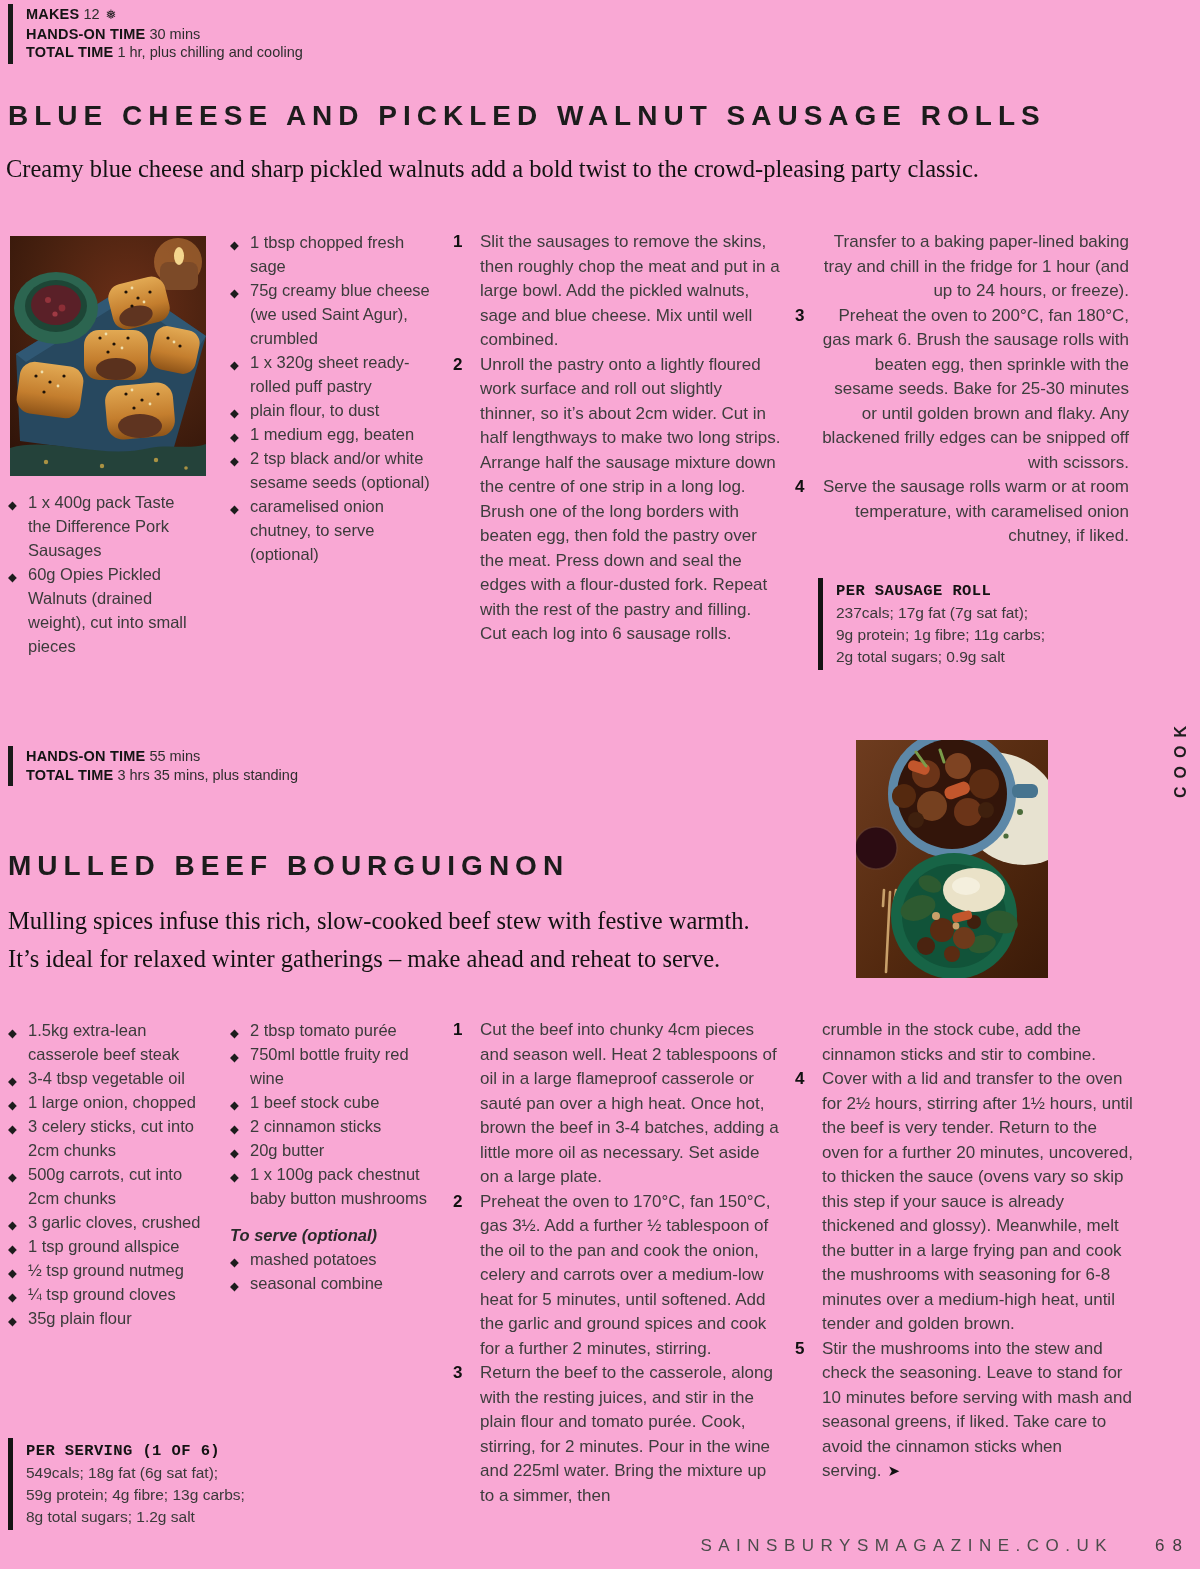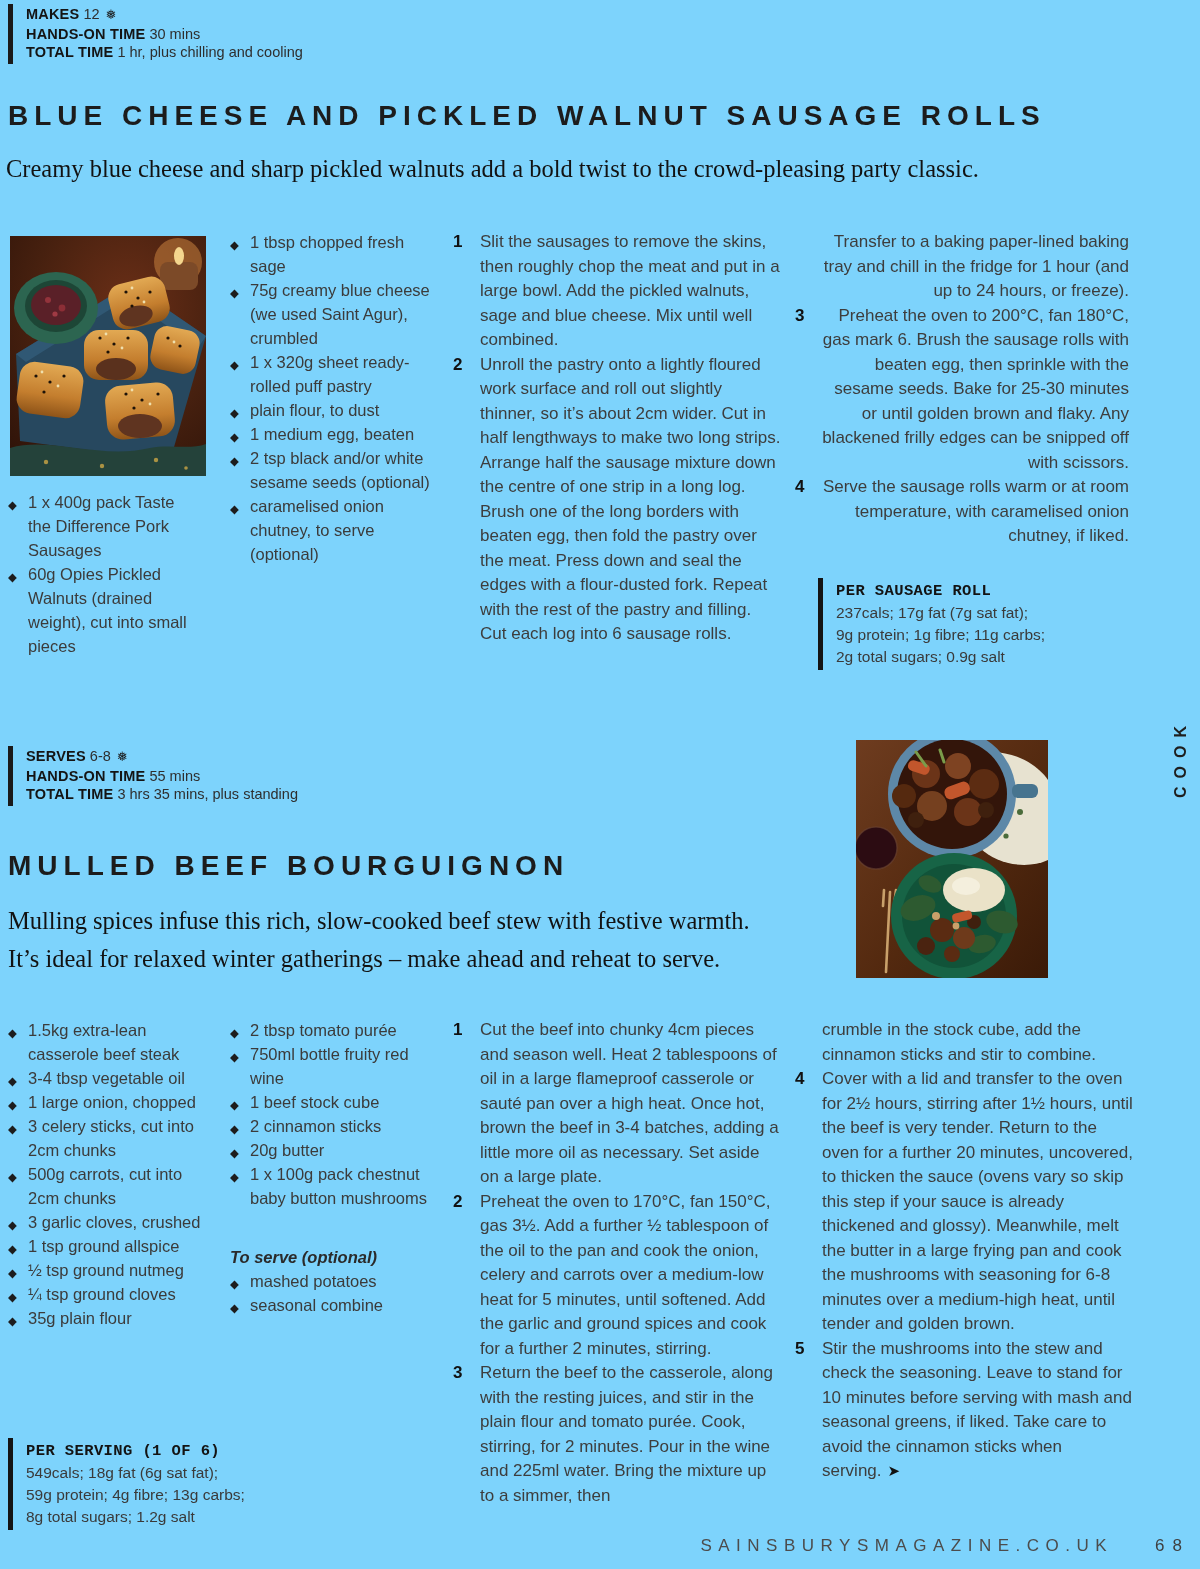--- a/index.html
+++ b/index.html
@@ -1,33 +1,33 @@
 <!DOCTYPE html>
 <html><head>
 <meta charset="utf-8">
 <style>
   html,body{margin:0;padding:0;background:#ffffff;}
-  #page{position:relative;width:1200px;height:1569px;background:#7dd3fc;overflow:hidden;
+  #page{position:relative;width:1200px;height:1569px;background:#f9a8d4;overflow:hidden;
         font-family:"Liberation Sans",sans-serif;color:#2b2b2b;}
   .abs{position:absolute;}
 
   
   .stats{border-left:5px solid #1a1a1a;padding:1px 0 2px 13px;font-size:14.5px;line-height:18.5px;color:#2e2e2e;}
   .stats b{font-weight:800;color:#141414;letter-spacing:.2px;}
   .snow{font-size:13px;margin-left:6px;color:#1a1a1a;}
 
   
   .title{font-size:28px;font-weight:700;letter-spacing:6px;color:#1c1c1c;white-space:nowrap;}
   .intro{font-family:"Liberation Serif",serif;font-size:24.5px;color:#121212;line-height:38px;}
 
   
   ul.ing{list-style:none;margin:0;padding:0;font-size:16.5px;line-height:24px;color:#3b3b3b;}
   ul.ing li{position:relative;padding-left:20px;margin:0 0 0 0;}
   ul.ing .b{position:absolute;left:0;top:3px;font-size:11.5px;color:#1d1d1d;}
-  .toserve{font-size:16.5px;font-weight:700;font-style:italic;color:#2a2a2a;margin:38px 0 2px 0;}
+  .toserve{font-size:16.5px;font-weight:700;font-style:italic;color:#2a2a2a;margin:16px 0 2px 0;}
 
   
   ol.meth{list-style:none;margin:0;padding:0;font-size:17px;line-height:24.5px;color:#3d3d3d;}
   ol.meth li{position:relative;padding-left:27px;}
   ol.meth .n{position:absolute;left:0;top:0;font-weight:700;color:#111;}
   .arrow{color:#111;margin-left:6px;font-size:15px;}
 
   
   .nutri{border-left:5px solid #141414;padding:2px 0 2px 13px;font-size:15.5px;line-height:22px;color:#3a3a3a;}
   .nutri .nt{font-weight:800;color:#131313;font-size:15.5px;letter-spacing:.4px;font-family:Liberation Mono, monospace;}
@@ -160,21 +160,20 @@
   <div class="abs nutri" style="left:818px;top:578px;width:250px;">
     <div class="nt">PER SAUSAGE ROLL</div>
     <div>237cals; 17g fat (7g sat fat);</div>
     <div>9g protein; 1g fibre; 11g carbs;</div>
     <div>2g total sugars; 0.9g salt</div>
   </div>
 
   <div class="abs cook" style="left:1172px;top:698px;height:100px;">COOK</div>
 
   <div class="abs stats" style="left:8px;top:746px;width:420px;">
-    <div><b>SERVES</b> <span>6-8</span><span class="snow">❅</span></div>
     <div><b>HANDS-ON TIME</b> <span>55 mins</span></div>
     <div><b>TOTAL TIME</b> <span>3 hrs 35 mins, plus standing</span></div>
   </div>
 
   <div class="abs title" style="left:8px;top:850px;">MULLED BEEF BOURGUIGNON</div>
   <div class="abs intro" style="left:8px;top:902px;width:840px;">
     <div>Mulling spices infuse this rich, slow-cooked beef stew with festive warmth.</div>
     <div>It’s ideal for relaxed winter gatherings – make ahead and reheat to serve.</div>
   </div>
 

